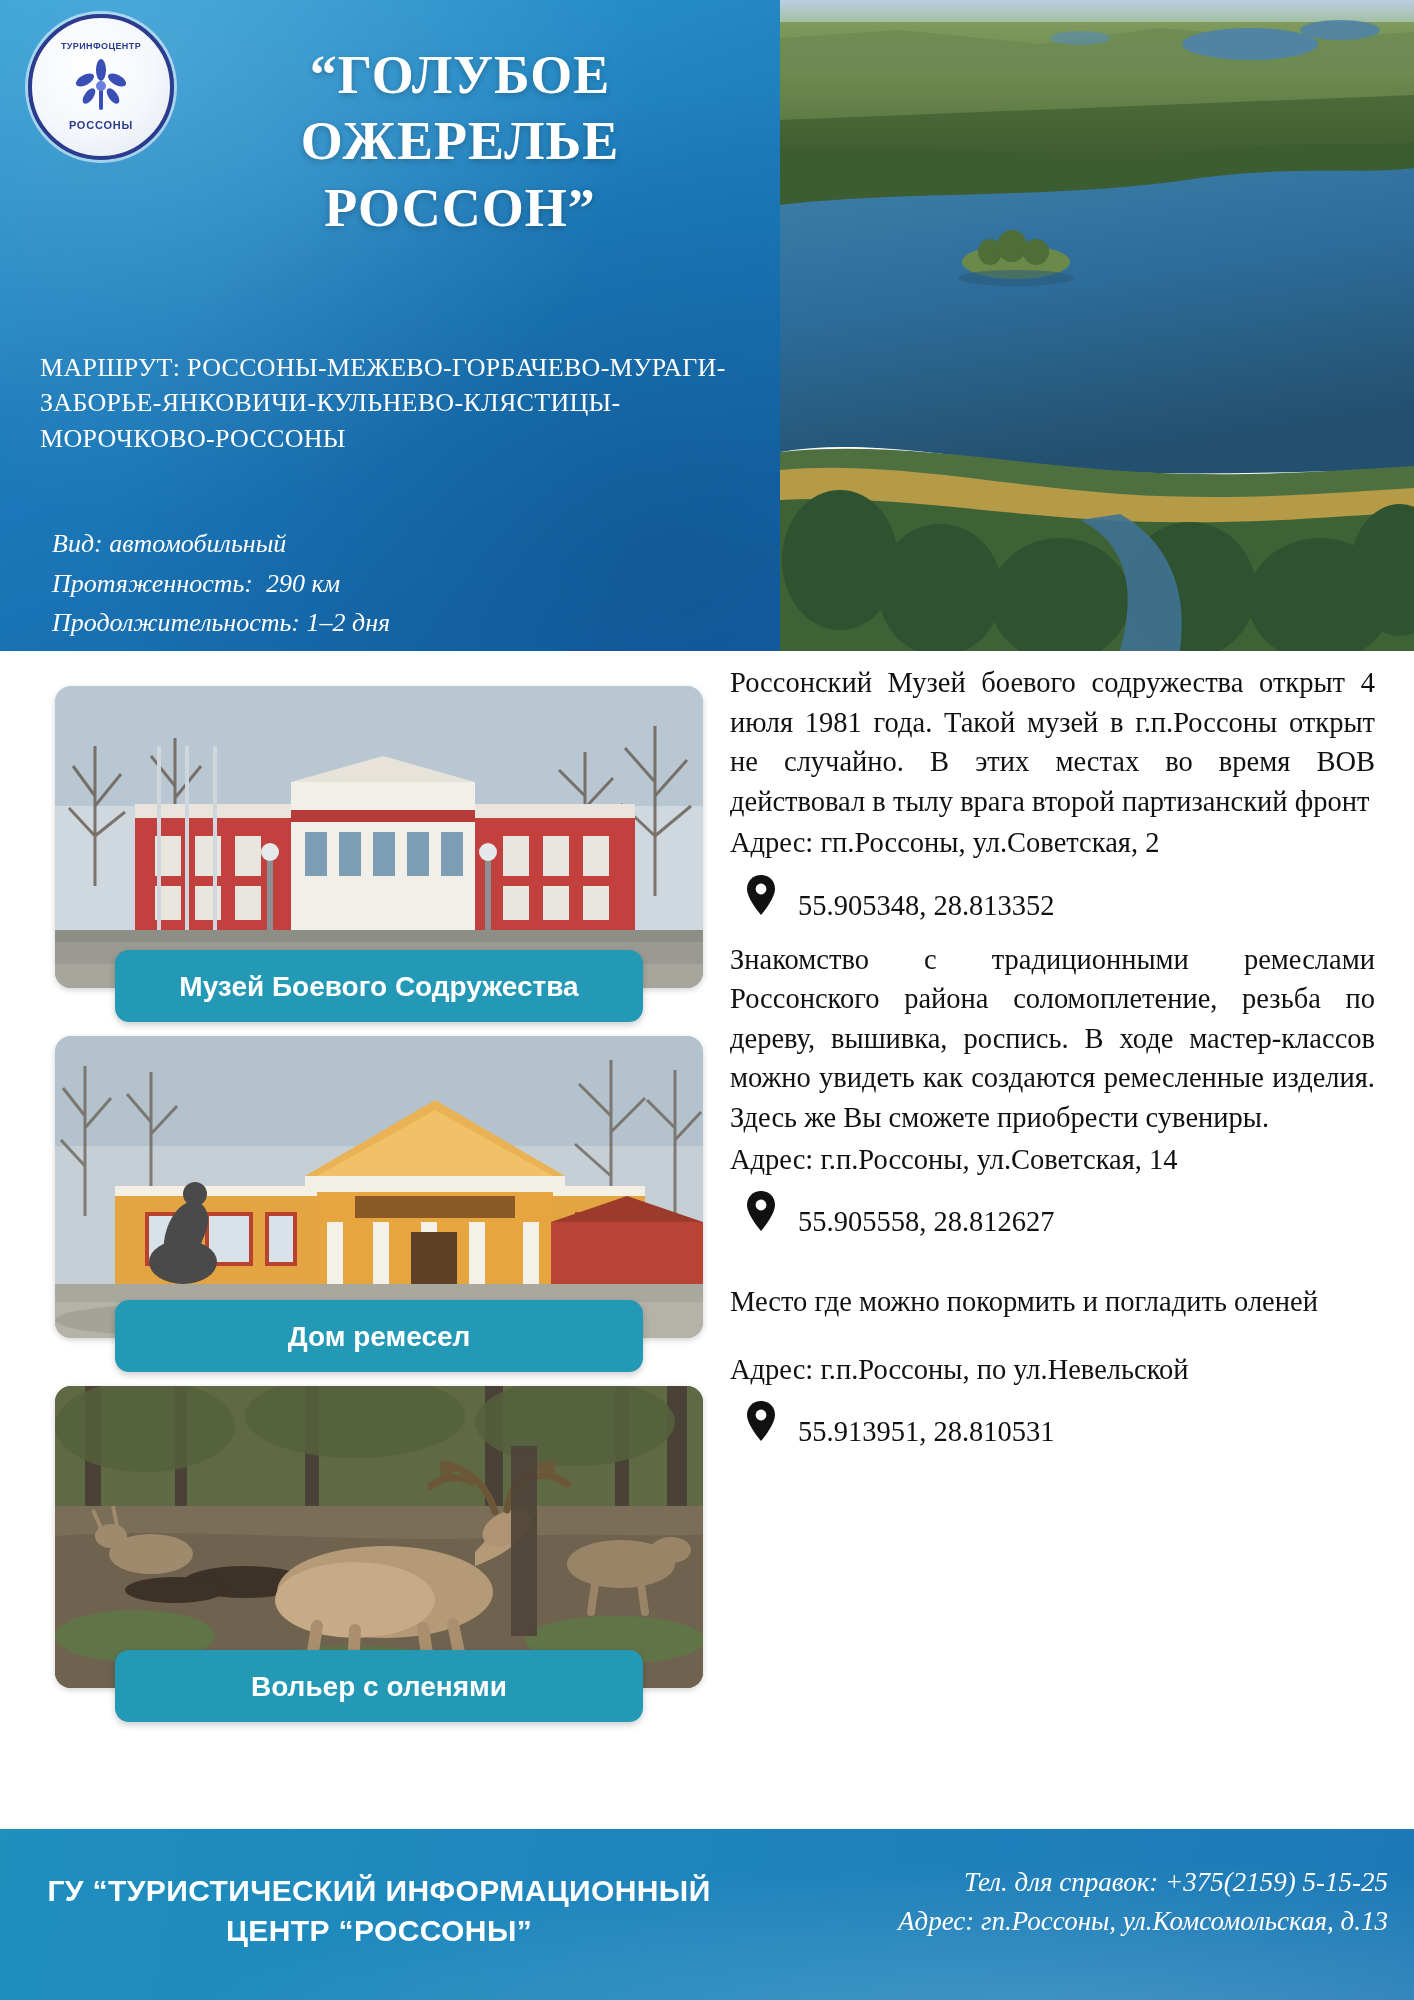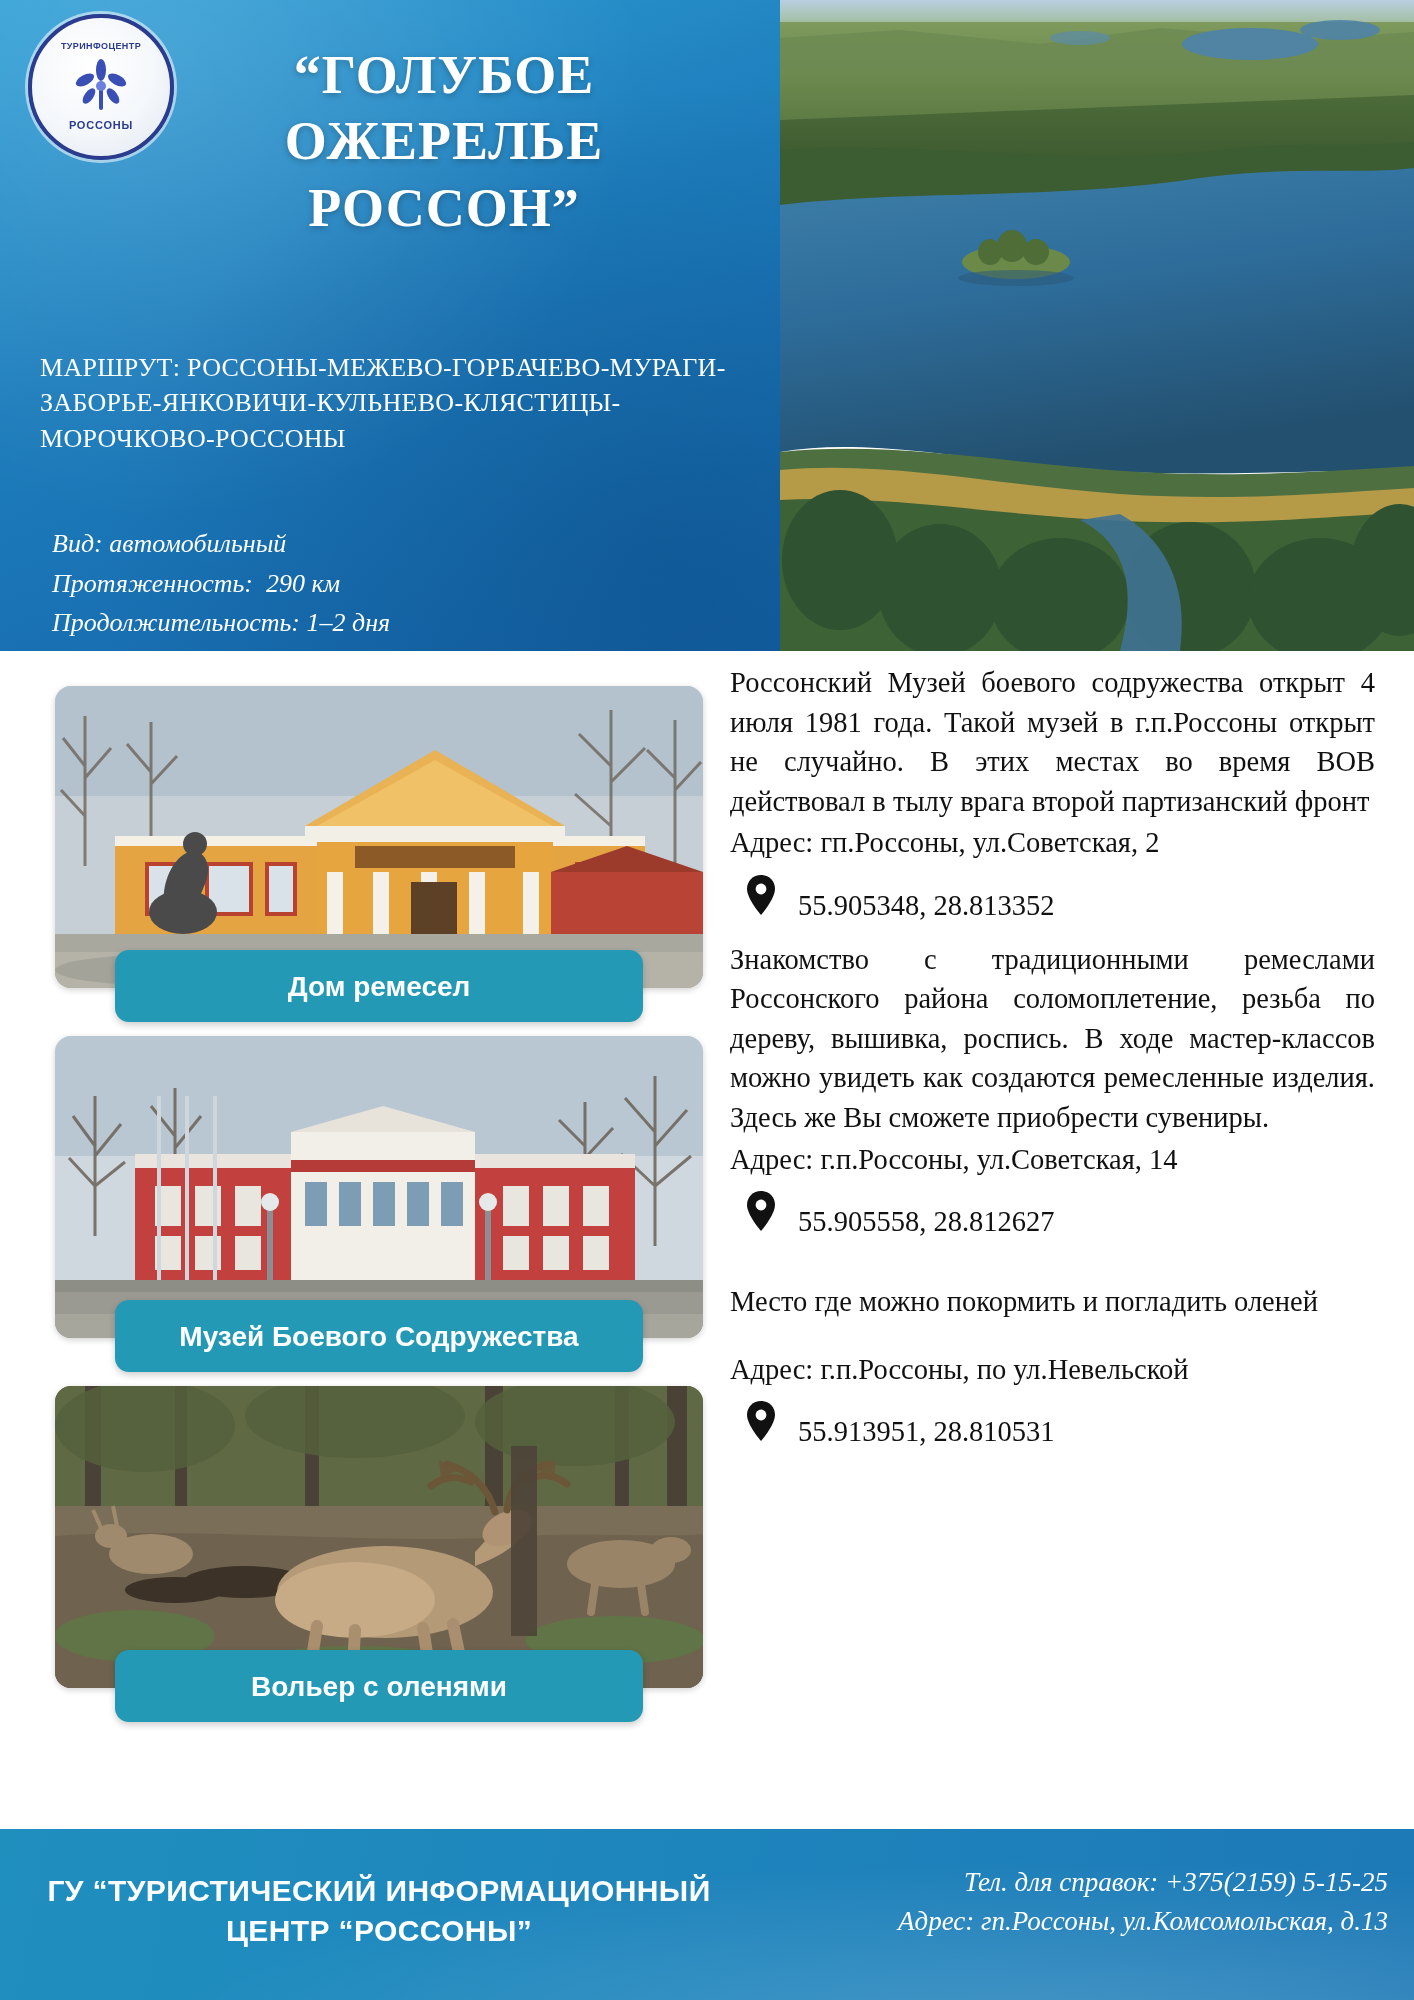--- a/index.html
+++ b/index.html
@@ -89,21 +89,21 @@
     font-size: 11px;
     font-weight: bold;
     letter-spacing: 0.8px;
     color: #2b3c8f;
     white-space: nowrap;
   }
   .logo-flower { position:absolute; top:30px; width:60px; height:58px; }
 
   .header-title {
     position: absolute;
-    left: 164px;
+    left: 180px;
     top: 42px;
     width: 560px;
     text-align: center;
     color: #ffffff;
     font-family: "Liberation Serif", serif;
     font-weight: bold;
     font-size: 54px;
     line-height: 1.23;
     letter-spacing: 1px;
     text-shadow: 0 2px 6px rgba(0,0,0,0.25);
@@ -351,73 +351,20 @@
 
       <path d="M300 520 C340 540 360 580 340 651 L400 651 C410 580 380 536 340 514 Z" fill="#3f7294" opacity="0.9"></path>
     </svg>
   </div>
 </div>
 
 <div class="middle">
 
   <div class="cards">
 
-    <div class="card card-2">
-      <div class="card-photo">
-        <svg viewBox="0 0 648 302" preserveAspectRatio="xMidYMid slice">
-          <rect x="0" y="0" width="648" height="302" fill="#c6cfd6"></rect>
-          <rect x="0" y="0" width="648" height="110" fill="#b3c2cd"></rect>
-          <g stroke="#6e655a" stroke-width="3" fill="none" opacity="0.8">
-            <path d="M30 180 L30 30 M30 80 L8 52 M30 92 L56 62 M30 130 L6 104"></path>
-            <path d="M96 182 L96 36 M96 86 L72 58 M96 98 L122 70"></path>
-            <path d="M556 190 L556 24 M556 80 L524 48 M556 96 L590 62 M556 140 L520 108"></path>
-            <path d="M620 192 L620 34 M620 92 L592 64 M620 104 L646 76"></path>
-          </g>
-
-          <rect x="60" y="150" width="530" height="104" fill="#e4a441"></rect>
-          <rect x="60" y="150" width="530" height="10" fill="#f4f0e6"></rect>
-
-          <polygon points="250,140 380,64 510,140" fill="#e9b254"></polygon>
-          <polygon points="262,140 380,74 498,140" fill="#f0c166"></polygon>
-          <rect x="250" y="140" width="260" height="16" fill="#f2efe6"></rect>
-          <rect x="262" y="156" width="236" height="98" fill="#e7a53f"></rect>
-          <rect x="300" y="160" width="160" height="22" fill="#8c5a27"></rect>
-          <g fill="#f4f1e8">
-            <rect x="272" y="186" width="16" height="68"></rect>
-            <rect x="318" y="186" width="16" height="68"></rect>
-            <rect x="366" y="186" width="16" height="68"></rect>
-            <rect x="414" y="186" width="16" height="68"></rect>
-            <rect x="468" y="186" width="16" height="68"></rect>
-          </g>
-          <rect x="356" y="196" width="46" height="58" fill="#5c4126"></rect>
-
-          <g fill="#d9e2e8" stroke="#b8422f" stroke-width="4">
-            <rect x="92" y="178" width="44" height="50"></rect>
-            <rect x="152" y="178" width="44" height="50"></rect>
-            <rect x="212" y="178" width="28" height="50"></rect>
-            <rect x="522" y="178" width="44" height="50"></rect>
-          </g>
-
-          <rect x="496" y="186" width="152" height="62" fill="#b94334"></rect>
-          <polygon points="496,186 572,160 648,186" fill="#9c3a2c"></polygon>
-
-          <g fill="#4a4a4a">
-            <ellipse cx="128" cy="226" rx="34" ry="22"></ellipse>
-            <path d="M110 226 C104 196 120 170 134 166 C150 162 158 180 150 198 C144 212 142 218 144 226 Z"></path>
-            <circle cx="140" cy="158" r="12"></circle>
-          </g>
-
-          <rect x="0" y="248" width="648" height="54" fill="#a9a89f"></rect>
-          <rect x="0" y="266" width="648" height="36" fill="#b5b3a8"></rect>
-          <ellipse cx="120" cy="284" rx="120" ry="16" fill="#9d9c93" opacity="0.7"></ellipse>
-        </svg>
-      </div>
-      <div class="card-label">Дом ремесел</div>
-    </div>
-
     <div class="card card-1">
       <div class="card-photo">
         <svg viewBox="0 0 648 302" preserveAspectRatio="xMidYMid slice">
           <rect x="0" y="0" width="648" height="302" fill="#cfd8df"></rect>
           <rect x="0" y="0" width="648" height="120" fill="#b9c7d3"></rect>
 
           <g stroke="#6b6257" stroke-width="3" fill="none" opacity="0.85">
             <path d="M40 200 L40 60 M40 110 L18 80 M40 120 L66 88 M40 150 L14 122 M40 150 L70 126"></path>
             <path d="M120 200 L120 52 M120 100 L96 70 M120 112 L146 80 M120 148 L94 120"></path>
             <path d="M600 210 L600 40 M600 96 L570 62 M600 110 L632 74 M600 150 L566 118 M600 150 L636 120"></path>
@@ -465,20 +412,73 @@
           </g>
 
           <rect x="0" y="244" width="648" height="58" fill="#9a9a93"></rect>
           <rect x="0" y="244" width="648" height="12" fill="#8d8f86"></rect>
           <rect x="0" y="278" width="648" height="24" fill="#a7a69c"></rect>
         </svg>
       </div>
       <div class="card-label">Музей Боевого Содружества</div>
     </div>
 
+    <div class="card card-2">
+      <div class="card-photo">
+        <svg viewBox="0 0 648 302" preserveAspectRatio="xMidYMid slice">
+          <rect x="0" y="0" width="648" height="302" fill="#c6cfd6"></rect>
+          <rect x="0" y="0" width="648" height="110" fill="#b3c2cd"></rect>
+          <g stroke="#6e655a" stroke-width="3" fill="none" opacity="0.8">
+            <path d="M30 180 L30 30 M30 80 L8 52 M30 92 L56 62 M30 130 L6 104"></path>
+            <path d="M96 182 L96 36 M96 86 L72 58 M96 98 L122 70"></path>
+            <path d="M556 190 L556 24 M556 80 L524 48 M556 96 L590 62 M556 140 L520 108"></path>
+            <path d="M620 192 L620 34 M620 92 L592 64 M620 104 L646 76"></path>
+          </g>
+
+          <rect x="60" y="150" width="530" height="104" fill="#e4a441"></rect>
+          <rect x="60" y="150" width="530" height="10" fill="#f4f0e6"></rect>
+
+          <polygon points="250,140 380,64 510,140" fill="#e9b254"></polygon>
+          <polygon points="262,140 380,74 498,140" fill="#f0c166"></polygon>
+          <rect x="250" y="140" width="260" height="16" fill="#f2efe6"></rect>
+          <rect x="262" y="156" width="236" height="98" fill="#e7a53f"></rect>
+          <rect x="300" y="160" width="160" height="22" fill="#8c5a27"></rect>
+          <g fill="#f4f1e8">
+            <rect x="272" y="186" width="16" height="68"></rect>
+            <rect x="318" y="186" width="16" height="68"></rect>
+            <rect x="366" y="186" width="16" height="68"></rect>
+            <rect x="414" y="186" width="16" height="68"></rect>
+            <rect x="468" y="186" width="16" height="68"></rect>
+          </g>
+          <rect x="356" y="196" width="46" height="58" fill="#5c4126"></rect>
+
+          <g fill="#d9e2e8" stroke="#b8422f" stroke-width="4">
+            <rect x="92" y="178" width="44" height="50"></rect>
+            <rect x="152" y="178" width="44" height="50"></rect>
+            <rect x="212" y="178" width="28" height="50"></rect>
+            <rect x="522" y="178" width="44" height="50"></rect>
+          </g>
+
+          <rect x="496" y="186" width="152" height="62" fill="#b94334"></rect>
+          <polygon points="496,186 572,160 648,186" fill="#9c3a2c"></polygon>
+
+          <g fill="#4a4a4a">
+            <ellipse cx="128" cy="226" rx="34" ry="22"></ellipse>
+            <path d="M110 226 C104 196 120 170 134 166 C150 162 158 180 150 198 C144 212 142 218 144 226 Z"></path>
+            <circle cx="140" cy="158" r="12"></circle>
+          </g>
+
+          <rect x="0" y="248" width="648" height="54" fill="#a9a89f"></rect>
+          <rect x="0" y="266" width="648" height="36" fill="#b5b3a8"></rect>
+          <ellipse cx="120" cy="284" rx="120" ry="16" fill="#9d9c93" opacity="0.7"></ellipse>
+        </svg>
+      </div>
+      <div class="card-label">Дом ремесел</div>
+    </div>
+
     <div class="card card-3">
       <div class="card-photo">
         <svg viewBox="0 0 648 302" preserveAspectRatio="xMidYMid slice">
           <rect x="0" y="0" width="648" height="302" fill="#6d6453"></rect>
           <rect x="0" y="0" width="648" height="120" fill="#5f6a45"></rect>
 
           <g fill="#4a4236">
             <rect x="30" y="0" width="16" height="150"></rect>
             <rect x="120" y="0" width="12" height="140"></rect>
             <rect x="250" y="0" width="14" height="120"></rect>

